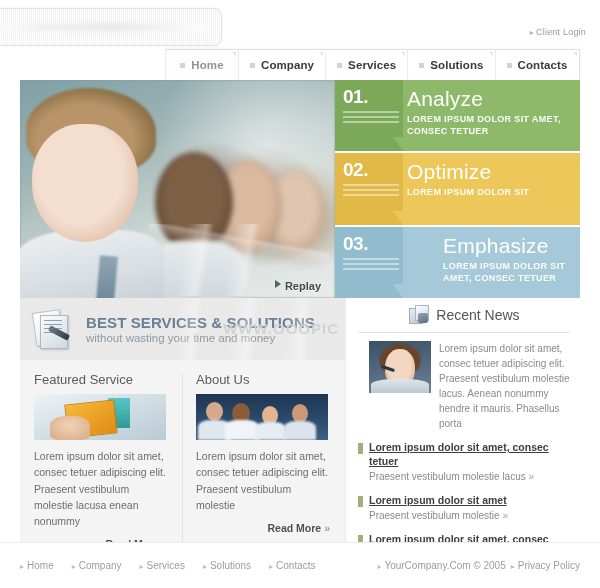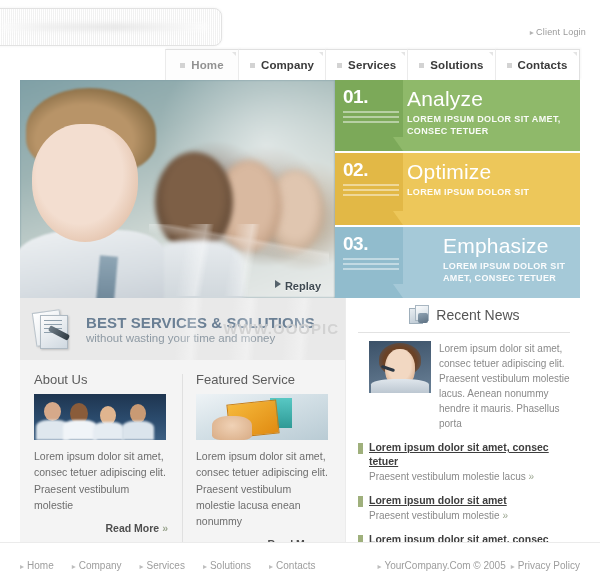--- a/index.html
+++ b/index.html
@@ -517,50 +517,50 @@
           <h2>BEST SERVICES &amp; SOLUTIONS</h2>
           <p>without wasting your time and money</p>
         </div>
         <div class="wm"></div>
         <div class="wm-text">WWW.OOOPIC</div>
       </div>
 
       <div class="cols">
 
         <div class="col">
+          <h3>Featured Service</h3>
+          <div class="thumb t1">
+            <div class="teal"></div>
+            <div class="folder"></div>
+            <div class="hand"></div>
+          </div>
+          <p class="body">Lorem ipsum dolor sit amet, consec tetuer adipiscing elit. Praesent vestibulum molestie lacusa enean nonummy</p>
+          <div class="readmore">
+            <span>Read More</span><span class="chev">»</span>
+          </div>
+        </div>
+
+        <div class="col">
           <h3>About Us</h3>
           <div class="thumb t2">
             <div class="pp h1"></div>
             <div class="pp h2"></div>
             <div class="pp h3"></div>
             <div class="pp h4"></div>
             <div class="bb b1"></div>
             <div class="bb b2"></div>
             <div class="bb b3"></div>
             <div class="bb b4"></div>
           </div>
           <p class="body">Lorem ipsum dolor sit amet, consec tetuer adipiscing elit. Praesent vestibulum molestie</p>
           <div class="readmore">
             <span>Read More</span><span class="chev">»</span>
           </div>
         </div>
 
-        <div class="col">
-          <h3>Featured Service</h3>
-          <div class="thumb t1">
-            <div class="teal"></div>
-            <div class="folder"></div>
-            <div class="hand"></div>
-          </div>
-          <p class="body">Lorem ipsum dolor sit amet, consec tetuer adipiscing elit. Praesent vestibulum molestie lacusa enean nonummy</p>
-          <div class="readmore">
-            <span>Read More</span><span class="chev">»</span>
-          </div>
-        </div>
-
       </div>
     </div>
 
     <div class="mid-right">
       <div class="news">
 
         <div class="news-head">
           <div class="ico">
             <div class="c1"></div>
             <div class="c2"></div>

